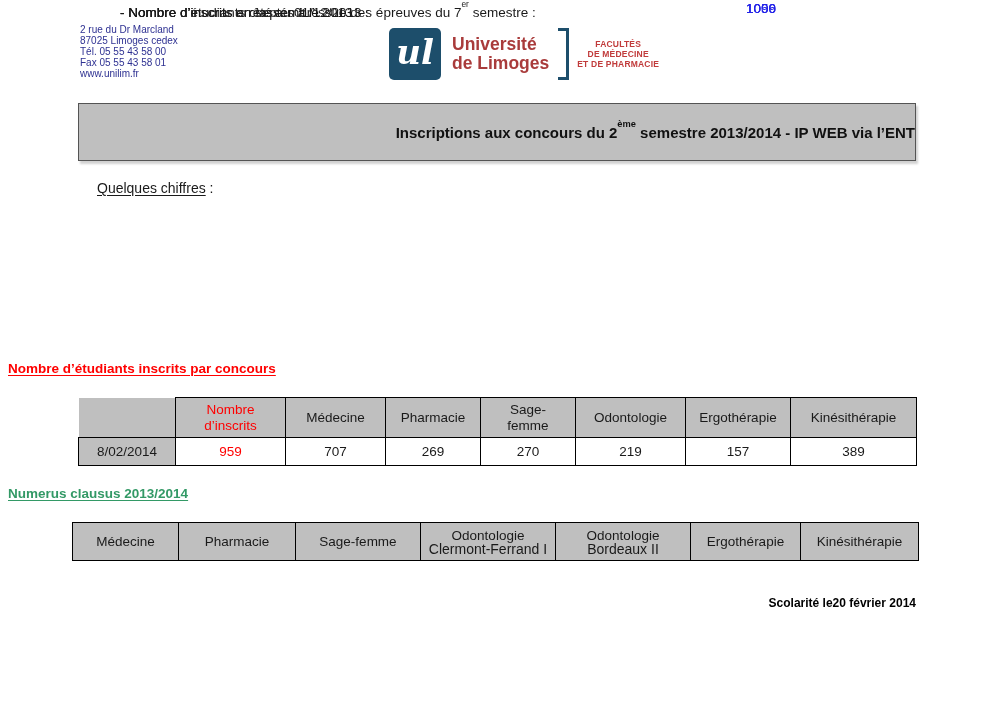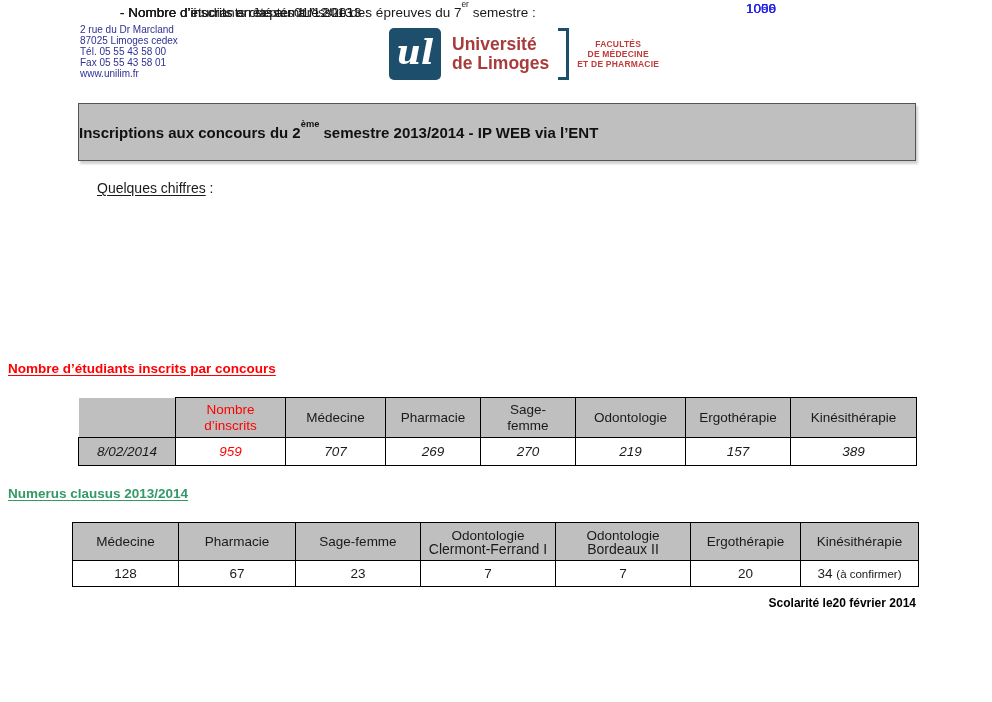--- a/index.html
+++ b/index.html
@@ -24,21 +24,21 @@
     display:flex;align-items:center;justify-content:center;}
   .logo-mark span{font-family:"DejaVu Serif",serif;font-style:italic;font-weight:bold;
     font-size:34px;color:#fff;transform:translateY(-2px);}
   .logo-name{margin-left:11px;font-weight:bold;font-size:17.5px;line-height:19px;color:var(--logo-red);}
   .logo-bracket{margin-left:9px;width:8px;height:46px;border:3px solid var(--logo-navy);border-left:none;}
   .logo-faculty{margin-left:8px;font-weight:bold;font-size:8.5px;line-height:10px;
     letter-spacing:.2px;color:var(--faculty-red);text-align:center;}
   
   .banner{position:absolute;left:78px;top:103px;width:836px;height:56px;
     background:var(--banner-gray);border:1px solid #545454;box-shadow:2px 3px 2px rgba(0,0,0,.18);
-    display:flex;align-items:center;justify-content:flex-start;
+    display:flex;align-items:center;justify-content:flex-end;
     font-size:15px;font-weight:bold;color:#111;}
   .banner sup,.stat-label sup{font-size:62%;position:relative;top:-.45em;}
   
   .section-label{position:absolute;left:97px;top:180px;font-size:14px;}
   .section-label .u{text-decoration:underline;text-underline-offset:2px;}
   .stat-row{position:absolute;left:120px;width:656px;font-size:13.5px;line-height:17px;}
   .stat-row:nth-of-type(1){top:223px;}
   .stat-row:nth-of-type(2){top:258px;}
   .stat-row:nth-of-type(3){top:293px;}
   .stat-row:nth-of-type(4){top:328px;}
@@ -48,21 +48,21 @@
     font-size:13.5px;font-weight:bold;text-decoration:underline;text-underline-offset:2px;}
   .h-red{top:361px;color:var(--red);}
   .h-green{top:486px;color:var(--green);}
   
   table{border-collapse:collapse;table-layout:fixed;position:absolute;font-size:13.5px;}
   td{border:1px solid #000;text-align:center;vertical-align:middle;padding:0 2px;white-space:nowrap;overflow:hidden;}
   .t1{left:78px;top:397px;}
   .t2{left:72px;top:522px;}
   tr.head td{background:var(--banner-gray);}
   .t1 tr.head{height:40px;}
-  .t1 tr.data{height:28px;font-style:italic;}
+  .t1 tr.data{height:28px;}
   .t2 tr.head{height:38px;}
   .t2 tr.data{height:26px;}
   td.ghost{border:none;background:#fff;}
   td.graycell{background:var(--banner-gray);}
   .redtext{color:var(--red);}
   .hline{line-height:16px;}
   .sub{font-size:14px;line-height:11px;}
   .note{font-size:11.5px;}
   
   .footer{position:absolute;right:76px;top:596px;font-size:12px;font-weight:bold;color:#000;}
@@ -212,31 +212,20 @@
       </td>
       <td>
         <div class="hline">Ergothérapie</div>
             <div class="sub"></div>
       </td>
       <td>
         <div class="hline">Kinésithérapie</div>
             <div class="sub"></div>
       </td>
     </tr>
-    <tr class="data">
-      <td>128</td>
-      <td>67</td>
-      <td>23</td>
-      <td>7</td>
-      <td>7</td>
-      <td>20</td>
-      <td>
-        <span>34</span> <span class="note">(à confirmer)</span>
-      </td>
-    </tr>
   </tbody>
     </table>
 
   <div class="footer">
     <span>Scolarité le</span><span class="date">20 février 2014</span>
   </div>
 
 </div>
 
 </body></html>

